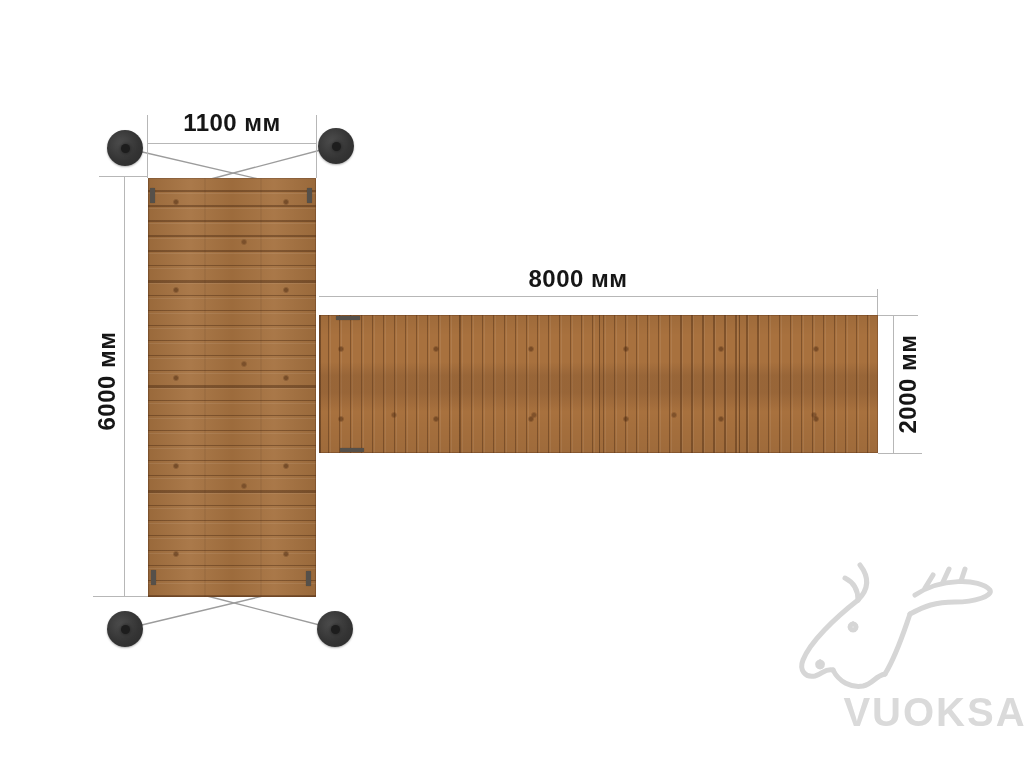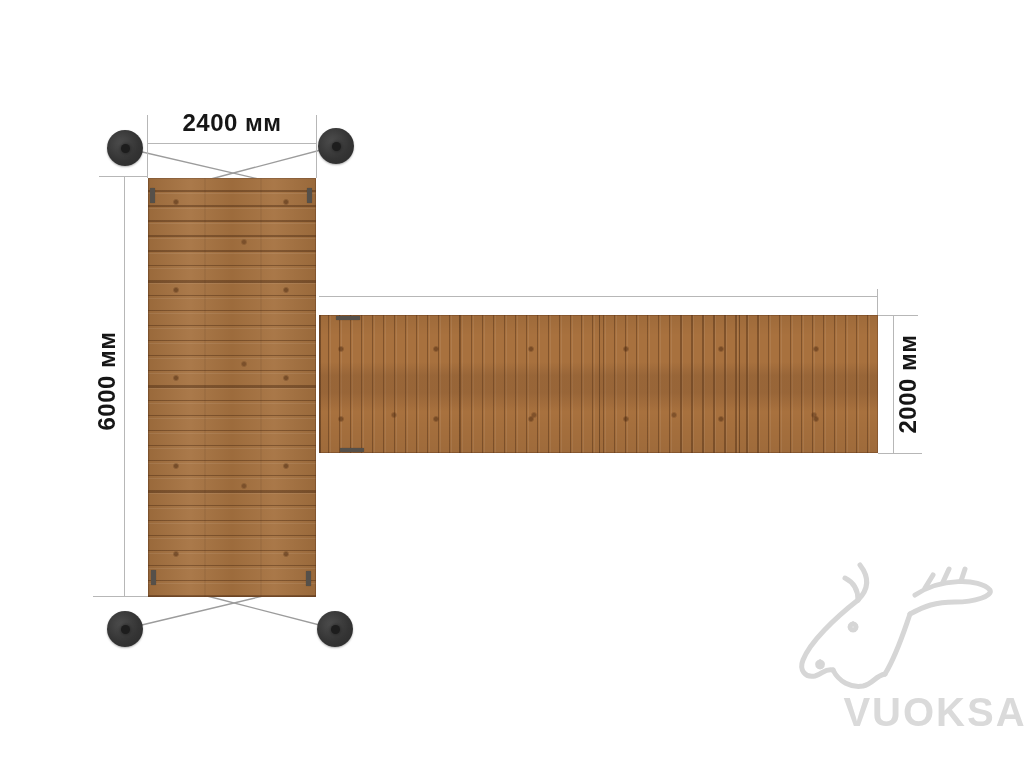--- a/index.html
+++ b/index.html
@@ -113,22 +113,23 @@
   <div class="abs anchor" style="left:318px; top:128px;">
       <span class="pin"></span>
     </div>
   <div class="abs anchor" style="left:107px; top:611px;">
       <span class="pin"></span>
     </div>
   <div class="abs anchor" style="left:317px; top:611px;">
       <span class="pin"></span>
     </div>
 
-  <div class="dim-label" style="left:132px; top:110px;">2400 мм</div>
+  <div class="dim-label" style="left:132px; top:110px;">1100 мм</div>
   <div class="dim-label rot" style="left:7px; top:368px;">6000 мм</div>
+  <div class="dim-label" style="left:478px; top:266px;">8000 мм</div>
   <div class="dim-label rot" style="left:808px; top:371px;">2000 мм</div>
 
   <svg class="watermark-svg" viewBox="0 0 250 200">
     <g>
       <path d="M85 15 C95 28 93 40 83 50"></path>
       <path d="M70 28 C78 32 83 40 83 50"></path>
       <path d="M140 45 C165 28 205 28 215 40 C218 46 200 52 180 52 C160 52 150 56 135 64"></path>
       <path d="M150 38 l8 -13"></path>
       <path d="M168 32 l6 -13"></path>
       <path d="M186 31 l4 -12"></path>

